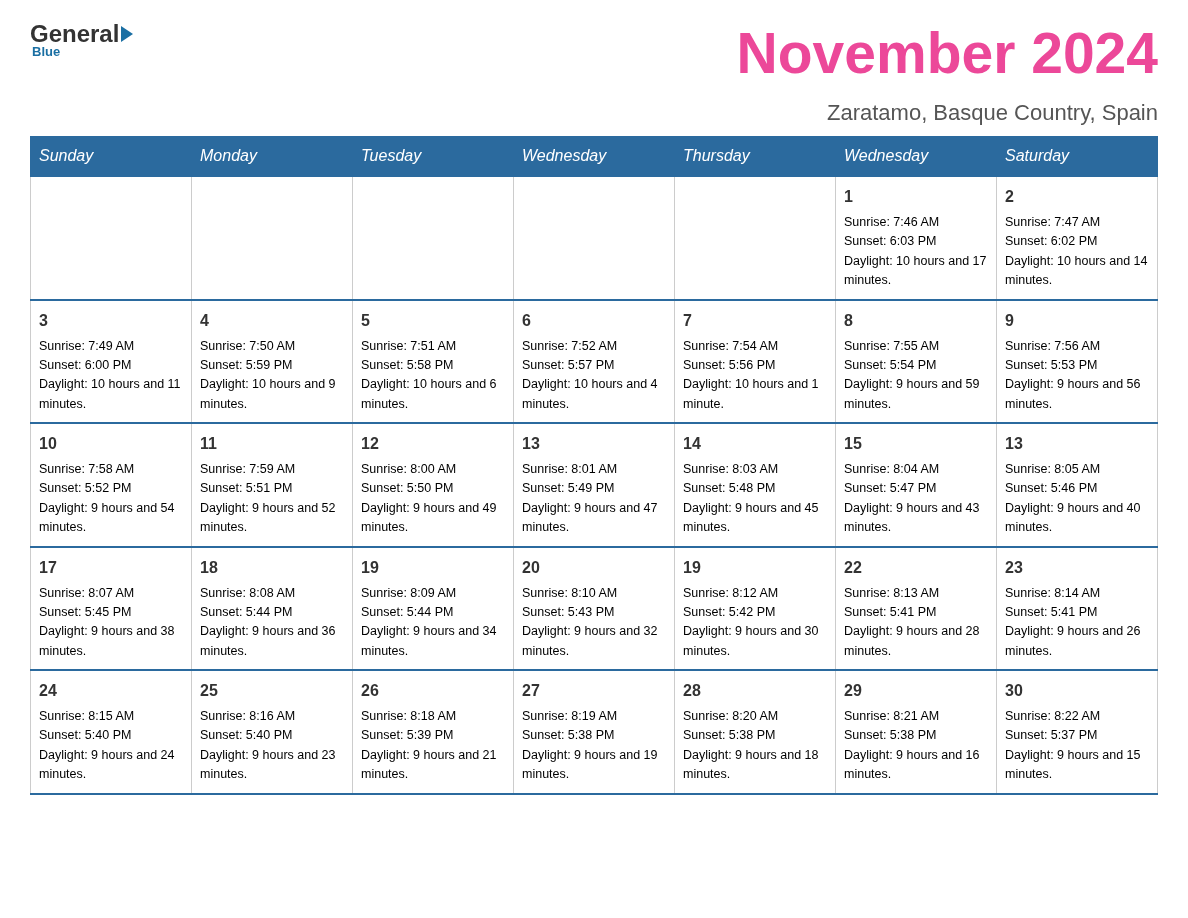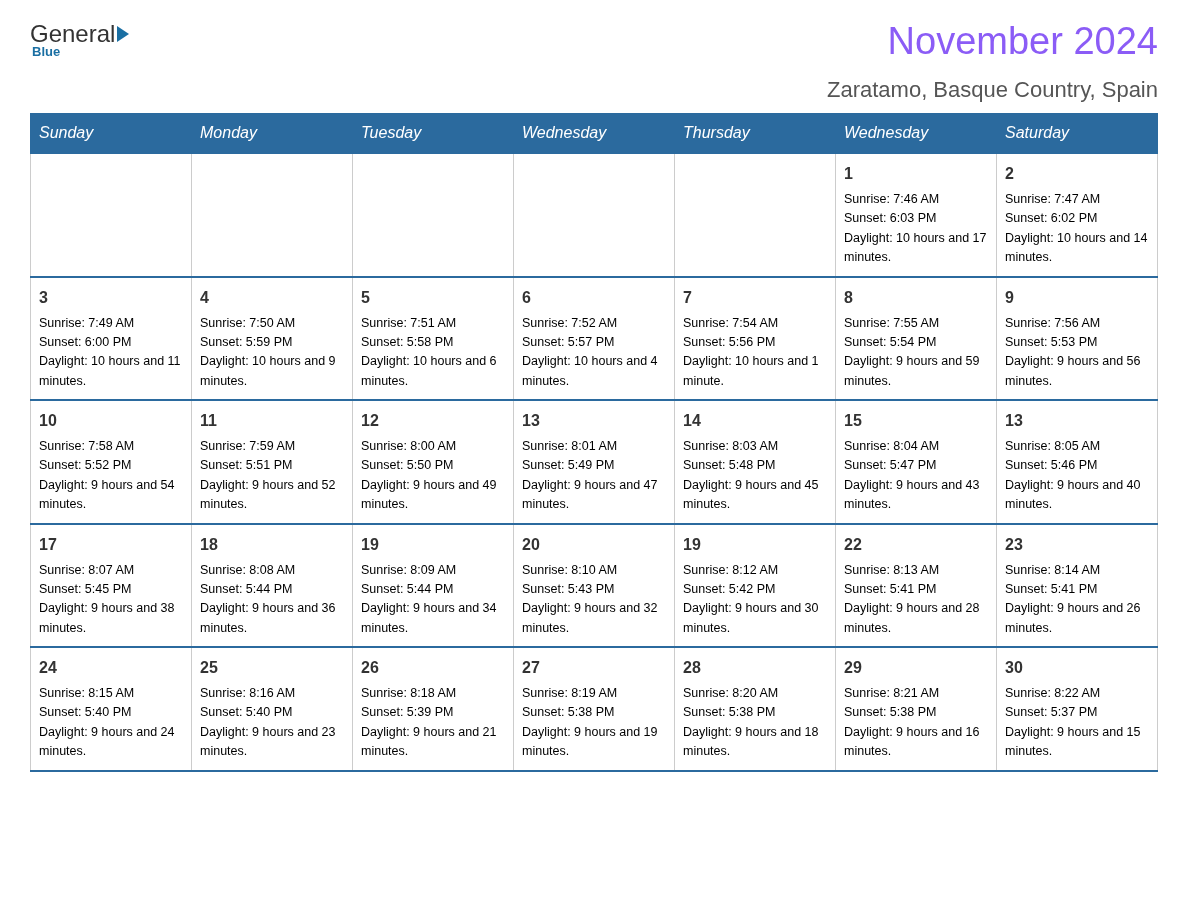--- a/index.html
+++ b/index.html
@@ -47,23 +47,23 @@
       color: #1a6fa3;
       font-size: 13px;
       font-weight: bold;
       margin-top: -4px;
       margin-left: 2px;
     }
     .title-area {
       text-align: right;
     }
     .main-title {
-      font-size: 38px;
-      font-weight: normal;
-      color: #8b5cf6;
+      font-size: 57px;
+      font-weight: bold;
+      color: #ec4899;
     }
     .subtitle {
       font-size: 22px;
       color: #555;
       margin-top: 14px;
     }
     .calendar {
       width: 100%;
       border-collapse: collapse;
       margin-top: 10px;
@@ -105,21 +105,21 @@
     .empty-cell {
       background: #f9f9f9;
     }
   </style>
 </head>
 <body>
 
 <div class="header-area">
   <div class="logo-area">
     <div class="logo-text">
-      <span style="color:#333; font-weight:normal; font-size:24px;">General</span>
+      <span style="color:#333; font-weight:bold; font-size:24px;">General</span>
       <span class="logo-blue">
         <span class="logo-arrow"></span>
       </span>
     </div>
     <div class="logo-sub">Blue</div>
   </div>
   <div class="title-area">
     <div class="main-title">November 2024</div>
     <div class="subtitle">Zaratamo, Basque Country, Spain</div>
   </div>

